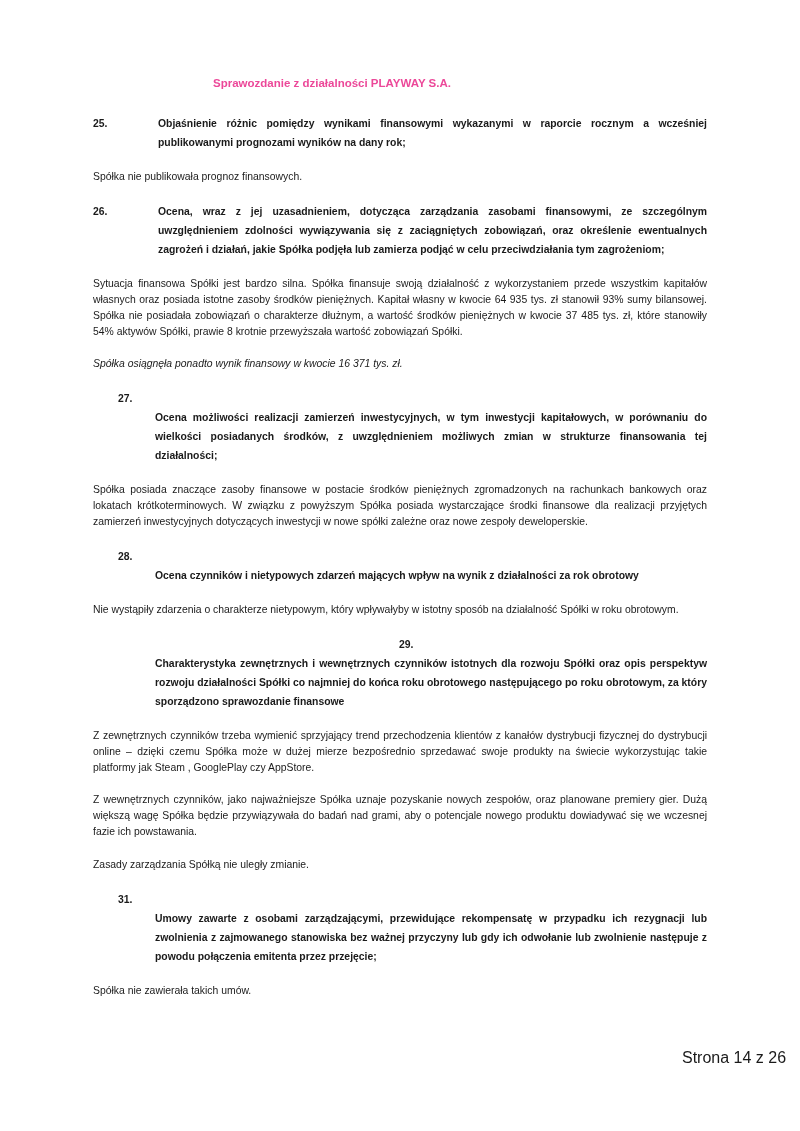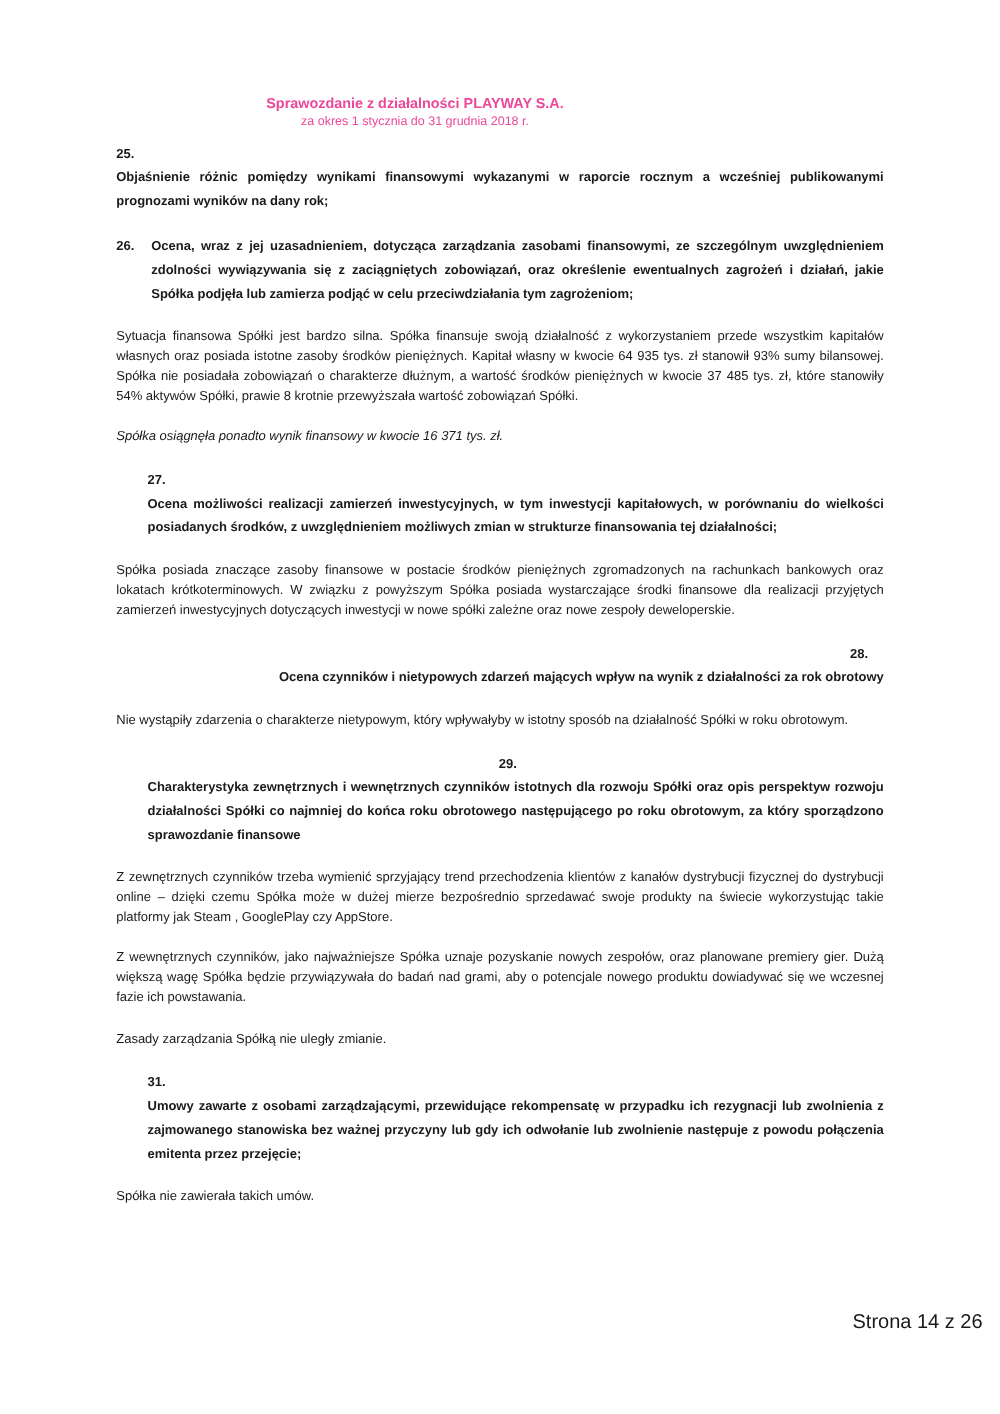--- a/index.html
+++ b/index.html
@@ -4,56 +4,56 @@
 <style>
   html, body { margin: 0; padding: 0; background: #ffffff; }
   body { width: 800px; height: 1131px; position: relative; overflow: hidden;
          font-family: "Liberation Sans", sans-serif; color: #1a1a1a; }
   .page-header { position: absolute; top: 47px; left: 0; width: 664px; text-align: center; color: #ec4899; margin-top: 28px; }
   .page-header .title { font-size: 11.5px; font-weight: bold; line-height: 16px; }
   .page-header .subtitle { font-size: 10px; line-height: 14px; }
   .content { position: absolute; left: 93px; width: 614px; top: 114px; font-size: 10.4px; }
   .heading { display: flex; font-weight: bold; line-height: 19px; text-align: justify; }
   .heading .num { flex: 0 0 auto; }
-  .heading .txt { flex: 1 1 auto; text-align: justify; }
+  .heading .txt { flex: 1 1 auto; text-align: justify; margin-left: 37px; }
   .heading.lvl1 .num { width: 28px; }
   .heading.lvl2 { padding-left: 25px; flex-direction: column; }
   .heading.lvl2 .num { width: 27px; }
   .para { line-height: 16px; text-align: justify; margin: 0; }
   .page-footer { position: absolute; top: 1049px; left: 634px; font-size: 16px; color: #1a1a1a; margin-left: 48px; }
 </style>
 </head>
 <body>
 
 <div class="page-header">
   <div class="title">Sprawozdanie z działalności PLAYWAY S.A.</div>
-  <div class="subtitle">za okres 1 stycznia do 31 grudnia 2018 r.</div>
 </div>
 
 <div class="content">
 
-  <div class="heading lvl1" style="margin-top:0;flex-direction:column;">
+  <div class="heading lvl1" style="margin-top:0;">
     <span class="num">25.</span>
     <span class="txt">Objaśnienie różnic pomiędzy wynikami finansowymi wykazanymi w raporcie rocznym a wcześniej publikowanymi prognozami wyników na dany rok;</span>
   </div>
+  <p class="para" style="margin-top:17px;">Spółka nie publikowała prognoz finansowych.</p>
 
   <div class="heading lvl1" style="margin-top:17px;justify-content:space-between;">
     <span class="num">26.</span>
     <span class="txt">Ocena, wraz z jej uzasadnieniem, dotycząca zarządzania zasobami finansowymi, ze szczególnym uwzględnieniem zdolności wywiązywania się z zaciągniętych zobowiązań, oraz określenie ewentualnych zagrożeń i działań, jakie Spółka podjęła lub zamierza podjąć w celu przeciwdziałania tym zagrożeniom;</span>
   </div>
   <p class="para" style="margin-top:17px;">Sytuacja finansowa Spółki jest bardzo silna. Spółka finansuje swoją działalność z wykorzystaniem przede wszystkim kapitałów własnych oraz posiada istotne zasoby środków pieniężnych. Kapitał własny w kwocie 64 935 tys. zł stanowił 93% sumy bilansowej. Spółka nie posiadała zobowiązań o charakterze dłużnym, a wartość środków pieniężnych  w kwocie 37 485 tys. zł, które stanowiły 54% aktywów Spółki, prawie 8 krotnie przewyższała wartość zobowiązań Spółki.</p>
   <p class="para" style="margin-top:16px;font-style:italic;">Spółka osiągnęła ponadto wynik finansowy w kwocie 16 371 tys. zł.</p>
 
   <div class="heading lvl2" style="margin-top:17px;">
     <span class="num">27.</span>
     <span class="txt">Ocena możliwości realizacji zamierzeń inwestycyjnych, w tym inwestycji kapitałowych, w porównaniu do wielkości posiadanych środków, z uwzględnieniem możliwych zmian w strukturze finansowania tej działalności;</span>
   </div>
   <p class="para" style="margin-top:17px;">Spółka posiada znaczące zasoby finansowe w postacie środków pieniężnych zgromadzonych na rachunkach bankowych oraz lokatach krótkoterminowych. W związku z powyższym Spółka posiada wystarczające środki finansowe dla realizacji przyjętych zamierzeń inwestycyjnych dotyczących inwestycji w nowe spółki zależne oraz nowe zespoły deweloperskie.</p>
 
-  <div class="heading lvl2" style="margin-top:17px;align-items:flex-end;">
+  <div class="heading lvl2" style="margin-top:17px;">
     <span class="num">28.</span>
     <span class="txt">Ocena czynników i nietypowych zdarzeń mających wpływ na wynik z działalności za rok obrotowy</span>
   </div>
   <p class="para" style="margin-top:17px;">Nie wystąpiły zdarzenia o charakterze nietypowym, który wpływałyby w istotny sposób na działalność Spółki w roku obrotowym.</p>
 
   <div class="heading lvl2" style="margin-top:17px;align-items:center;">
     <span class="num">29.</span>
     <span class="txt">Charakterystyka zewnętrznych i wewnętrznych czynników istotnych dla rozwoju Spółki oraz opis perspektyw rozwoju działalności Spółki co najmniej do końca roku obrotowego następującego po roku obrotowym, za który sporządzono sprawozdanie finansowe</span>
   </div>
   <p class="para" style="margin-top:17px;">Z zewnętrznych czynników trzeba wymienić sprzyjający trend przechodzenia klientów z kanałów dystrybucji fizycznej do dystrybucji online – dzięki czemu Spółka może w dużej mierze bezpośrednio sprzedawać swoje produkty na świecie wykorzystując takie platformy jak Steam , GooglePlay czy AppStore.</p>

